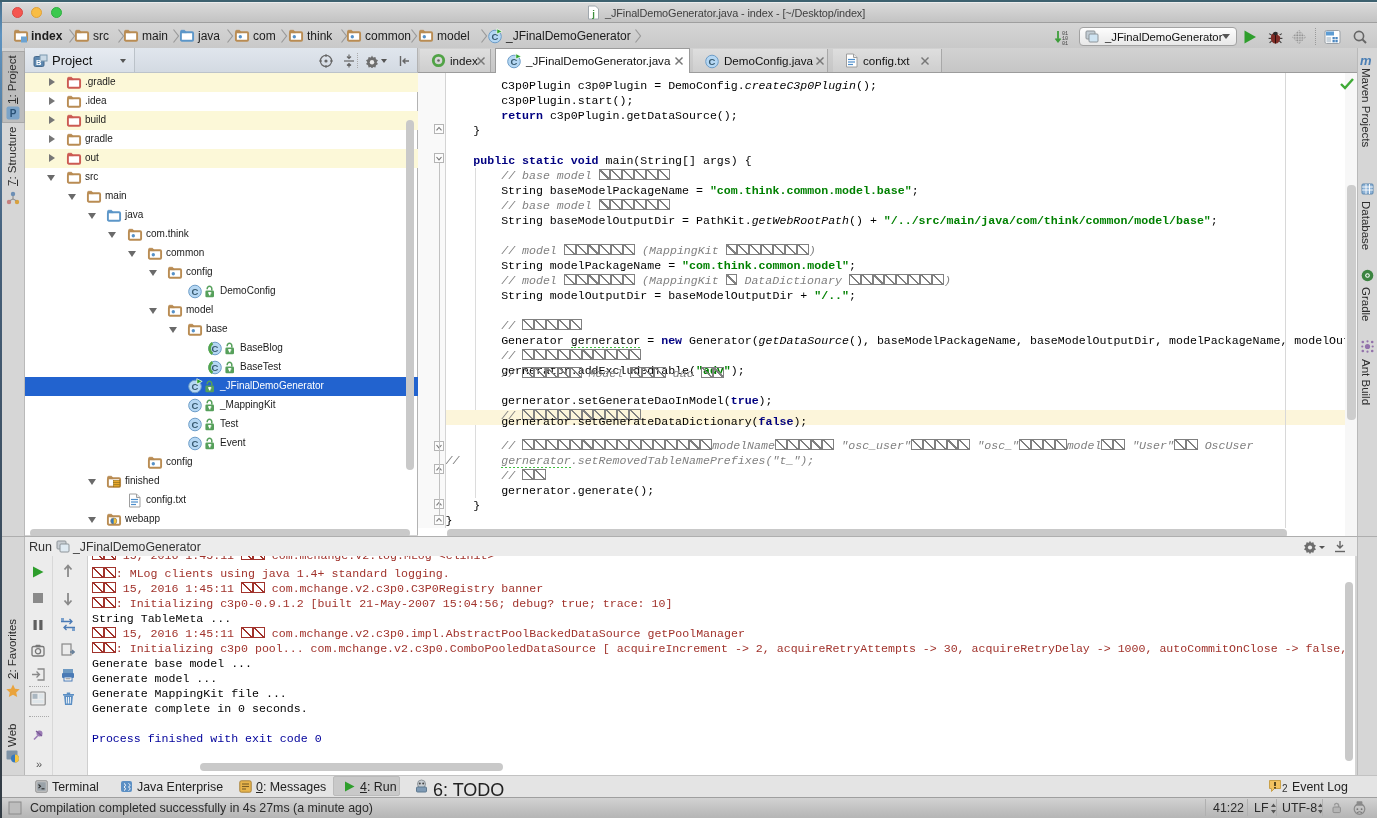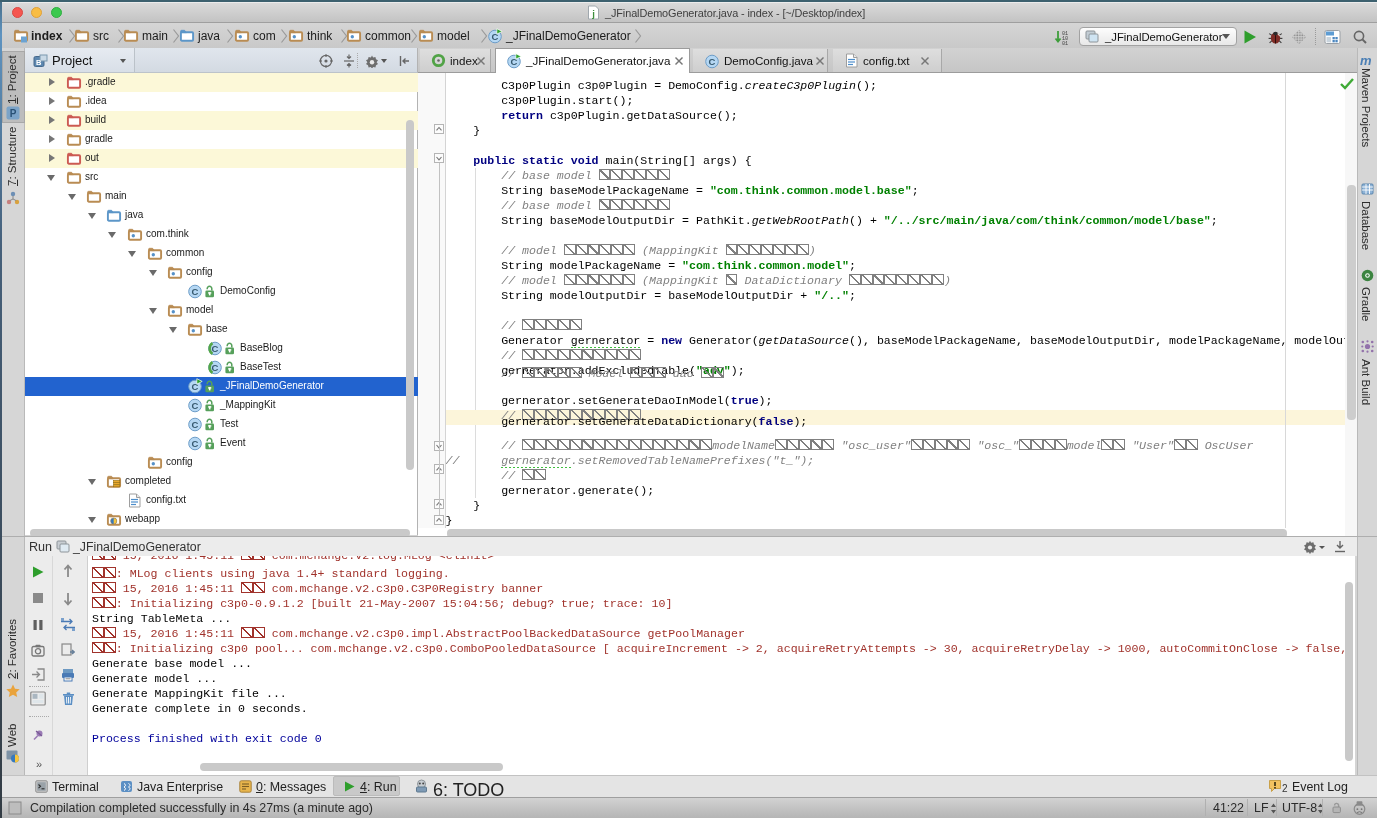--- a/index.html
+++ b/index.html
@@ -481,21 +481,21 @@
     <i class="tri-d" style="left:63px;top:6.5px"></i>
     <svg style="left:81px;top:2px" width="16" height="16" viewBox="0 0 16 16">
       <rect x="1.9" y="4.3" width="12.2" height="8.4" rx="1" fill="#fff" stroke="#b98c53" stroke-width="1.9"></rect>
       <path d="M1.6 4.5 v-1.2 a1 1 0 0 1 1-1 h3 l1.8 2.4 z" fill="#b98c53" stroke="#b98c53" stroke-width="0.8"></path>
       <g fill="#eca92a" stroke="#96700f" stroke-width="0.6">
         <rect x="7.6" y="6.4" width="6.2" height="2"></rect>
         <rect x="7.6" y="8.6" width="6.2" height="2"></rect>
         <rect x="7.6" y="10.8" width="6.2" height="2"></rect>
       </g>
     </svg>
-    <span class="lbl" style="left:100px">completed</span>
+    <span class="lbl" style="left:100px">finished</span>
   </div>
 <div class="trow " style="left:25px;top:491px">
     <svg style="left:103px;top:2px" width="13" height="15" viewBox="0 0 13 15">
       <path d="M1.5 1 h7 l3.5 3.5 v9.5 h-10.5 z" fill="#fff" stroke="#9e9e9e" stroke-width="1"></path>
       <path d="M8.5 1 v3.5 h3.5" fill="#e8e8e8" stroke="#9e9e9e" stroke-width="1"></path>
       <g stroke="#4d8ecb" stroke-width="1.2">
         <line x1="3" y1="6.5" x2="10" y2="6.5"></line>
         <line x1="3" y1="9" x2="10" y2="9"></line>
         <line x1="3" y1="11.5" x2="8" y2="11.5"></line>
       </g>

